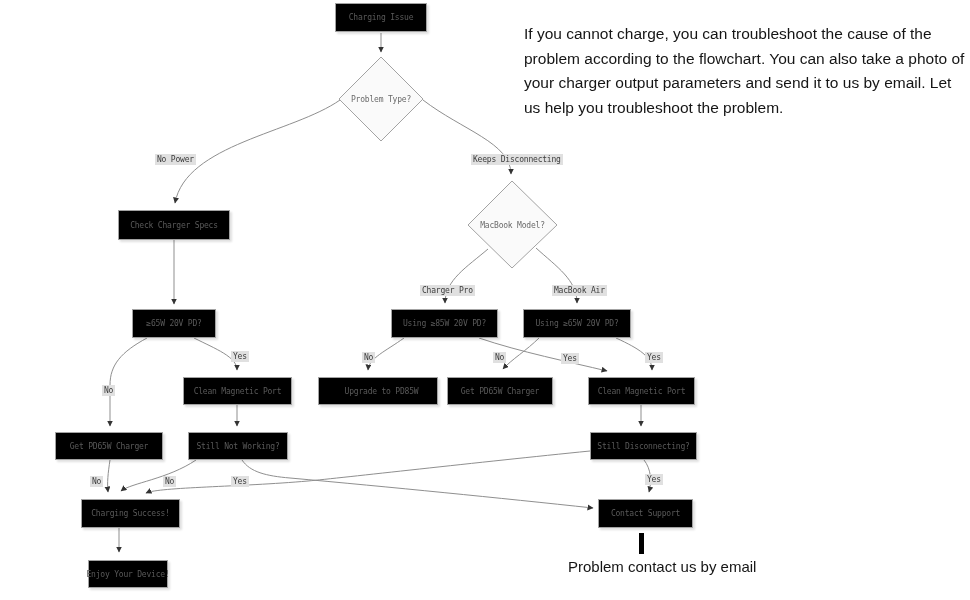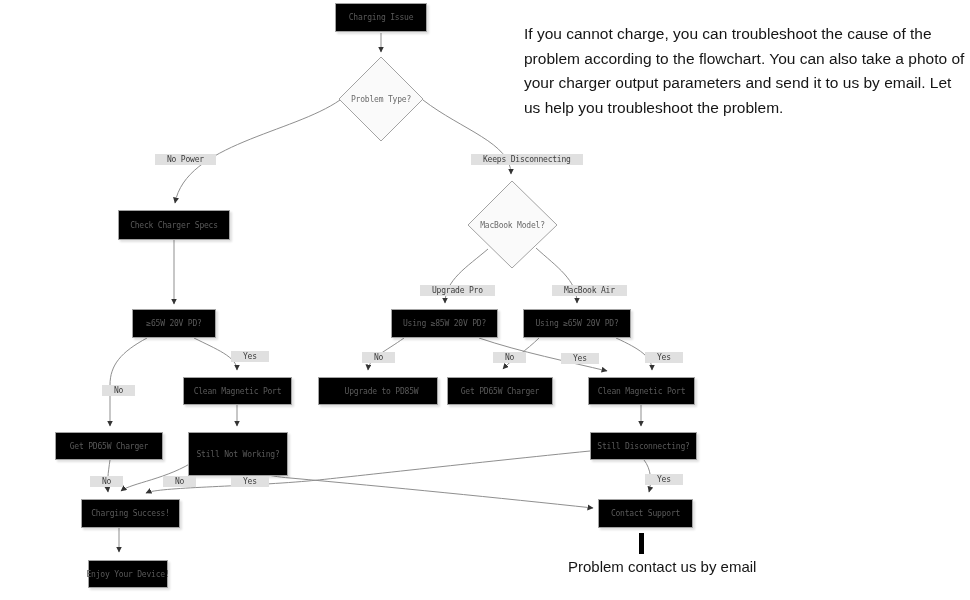--- a/index.html
+++ b/index.html
@@ -13,21 +13,21 @@
     background:#000000;border:1px solid #a3a3a3;box-sizing:border-box;
     font-size:8px;letter-spacing:-0.2px;color:#5a5a5a;white-space:nowrap;
     box-shadow:1.5px 1.5px 2px rgba(0,0,0,0.12);
   }
   .dtext{
     position:absolute;z-index:1;display:flex;align-items:center;justify-content:center;
     font-size:8px;letter-spacing:-0.2px;color:#6a6a6a;white-space:nowrap;
   }
   .elabel{
     position:absolute;z-index:2;background:#e0e0e0;color:#3c3c3c;
-    font-size:8px;letter-spacing:-0.2px;line-height:11px;padding:0 12px;white-space:nowrap;
+    font-size:8px;letter-spacing:-0.2px;line-height:11px;padding:0 2px;white-space:nowrap;
   }
   .para{
     position:absolute;left:524px;top:22px;width:444px;z-index:1;
     font-family:"Liberation Sans", sans-serif;font-size:15.5px;line-height:24.5px;color:#151515;
   }
   .contact-note{
     position:absolute;left:568px;top:558px;z-index:1;white-space:nowrap;
     font-family:"Liberation Sans", sans-serif;font-size:15px;color:#151515;
   }
 </style>
@@ -69,37 +69,37 @@
       <polygon points="512,181 557,225 512,268 468,225"></polygon>
     </g>
     <rect x="639" y="533" width="5" height="21" fill="#000000"></rect>
   </svg>
 
   <div class="node" style="left:335px;top:3px;width:92px;height:29px;">Charging Issue</div>
   <div class="node" style="left:118px;top:210px;width:112px;height:30px;">Check Charger Specs</div>
   <div class="node" style="left:132px;top:309px;width:84px;height:29px;">≥65W 20V PD?</div>
   <div class="node" style="left:183px;top:377px;width:109px;height:28px;">Clean Magnetic Port</div>
   <div class="node" style="left:55px;top:432px;width:108px;height:28px;">Get PD65W Charger</div>
-  <div class="node" style="left:188px;top:432px;width:100px;height:44px;">Still Not Working?</div>
+  <div class="node" style="left:188px;top:432px;width:100px;height:28px;">Still Not Working?</div>
   <div class="node" style="left:69px;top:499px;width:99px;height:29px;margin-left:12px;">Charging Success!</div>
   <div class="node" style="left:68px;top:560px;width:80px;height:28px;margin-left:20px;">Enjoy Your Device!</div>
   <div class="node" style="left:391px;top:309px;width:107px;height:29px;">Using ≥85W 20V PD?</div>
   <div class="node" style="left:523px;top:309px;width:108px;height:29px;">Using ≥65W 20V PD?</div>
   <div class="node" style="left:318px;top:377px;width:120px;height:28px;padding-left:7px;">Upgrade to PD85W</div>
   <div class="node" style="left:447px;top:377px;width:106px;height:28px;">Get PD65W Charger</div>
   <div class="node" style="left:588px;top:377px;width:107px;height:28px;">Clean Magnetic Port</div>
   <div class="node" style="left:590px;top:432px;width:107px;height:28px;">Still Disconnecting?</div>
   <div class="node" style="left:598px;top:499px;width:95px;height:29px;">Contact Support</div>
 
   <div class="dtext" style="left:339px;top:92px;width:84px;height:14px;">Problem Type?</div>
   <div class="dtext" style="left:468px;top:218px;width:89px;height:14px;">MacBook Model?</div>
 
   <div class="elabel" style="left:155px;top:154px;">No Power</div>
   <div class="elabel" style="left:471px;top:154px;">Keeps Disconnecting</div>
-  <div class="elabel" style="left:420px;top:285px;">Upgrade Pro</div>
+  <div class="elabel" style="left:420px;top:285px;">Charger Pro</div>
   <div class="elabel" style="left:552px;top:285px;">MacBook Air</div>
   <div class="elabel" style="left:231px;top:351px;">Yes</div>
   <div class="elabel" style="left:102px;top:385px;">No</div>
   <div class="elabel" style="left:362px;top:352px;">No</div>
   <div class="elabel" style="left:493px;top:352px;">No</div>
   <div class="elabel" style="left:561px;top:353px;">Yes</div>
   <div class="elabel" style="left:645px;top:352px;">Yes</div>
   <div class="elabel" style="left:90px;top:476px;">No</div>
   <div class="elabel" style="left:163px;top:476px;">No</div>
   <div class="elabel" style="left:231px;top:476px;">Yes</div>

